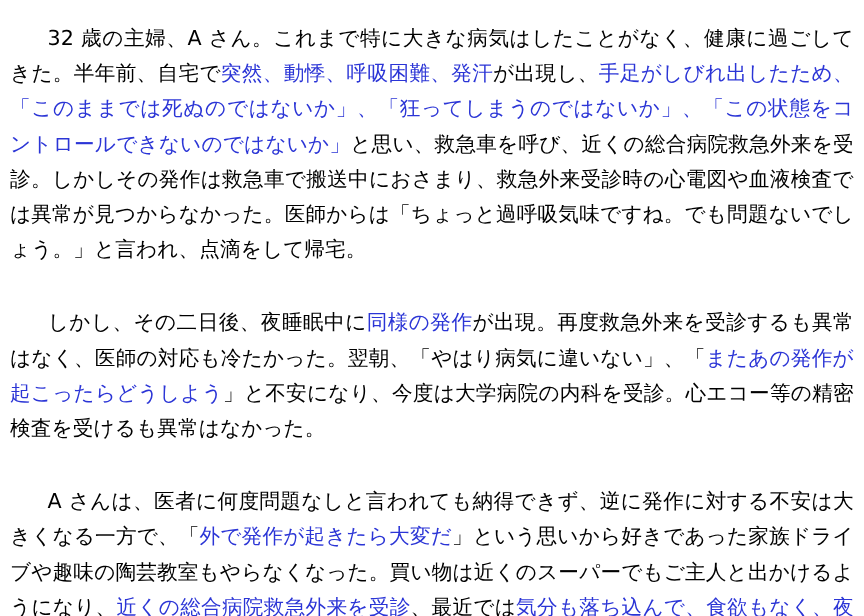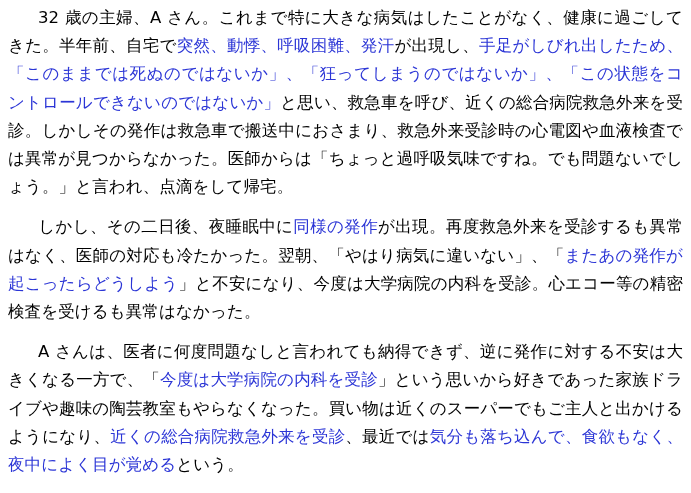--- a/index.html
+++ b/index.html
@@ -11,32 +11,32 @@
     height: 493px;
     background: #ffffff;
     font-family: "DejaVu Sans", "Liberation Sans", sans-serif;
     color: #000000;
     overflow: hidden;
   }
   .page {
     width: 691px;
     height: 493px;
     box-sizing: border-box;
-    padding: 4px 8px 0 8px;
+    padding: 17px 8px 0 8px;
   }
   .para {
     font-size: 16.5px;
     line-height: 28.2px;
     text-align: justify;
     text-justify: inter-ideograph;
     margin: 0;
     letter-spacing: 0.1px;
   }
   .para + .para {
-    margin-top: 12px;
+    margin-top: 30px;
   }
   .indent {
     display: inline-block;
     width: 30px;
   }
   .hl {
     color: #2b35d6;
   }
   .blk {
     color: #000000;
@@ -46,15 +46,15 @@
 <body>
 
 <div class="page">
   <p class="para">
     <span class="indent"></span><span><span class="blk">32 歳の主婦、A さん。これまで特に大きな病気はしたことがなく、健康に過ごしてきた。半年前、自宅で</span><span class="hl">突然、動悸、呼吸困難、発汗</span><span class="blk">が出現し、</span><span class="hl">手足がしびれ出したため、「このままでは死ぬのではないか」、「狂ってしまうのではないか」、「この状態をコントロールできないのではないか」</span><span class="blk">と思い、救急車を呼び、近くの総合病院救急外来を受診。しかしその発作は救急車で搬送中におさまり、救急外来受診時の心電図や血液検査では異常が見つからなかった。医師からは「ちょっと過呼吸気味ですね。でも問題ないでしょう。」と言われ、点滴をして帰宅。</span></span>
   </p>
   <p class="para">
     <span class="indent"></span><span><span class="blk">しかし、その二日後、夜睡眠中に</span><span class="hl">同様の発作</span><span class="blk">が出現。再度救急外来を受診するも異常はなく、医師の対応も冷たかった。翌朝、「やはり病気に違いない」、「</span><span class="hl">またあの発作が起こったらどうしよう</span><span class="blk">」と不安になり、今度は大学病院の内科を受診。心エコー等の精密検査を受けるも異常はなかった。</span></span>
   </p>
   <p class="para">
-    <span class="indent"></span><span><span class="blk">A さんは、医者に何度問題なしと言われても納得できず、逆に発作に対する不安は大きくなる一方で、「</span><span class="hl">今度は大学病院の内科を受診</span><span class="blk">」という思いから好きであった家族ドライブや趣味の陶芸教室もやらなくなった。買い物は近くのスーパーでもご主人と出かけるようになり、</span><span class="hl">近くの総合病院救急外来を受診</span><span class="blk">、最近では</span><span class="hl">気分も落ち込んで、食欲もなく、夜中によく目が覚める</span><span class="blk">という。</span></span>
+    <span class="indent"></span><span><span class="blk">A さんは、医者に何度問題なしと言われても納得できず、逆に発作に対する不安は大きくなる一方で、「</span><span class="hl">外で発作が起きたら大変だ</span><span class="blk">」という思いから好きであった家族ドライブや趣味の陶芸教室もやらなくなった。買い物は近くのスーパーでもご主人と出かけるようになり、</span><span class="hl">近くの総合病院救急外来を受診</span><span class="blk">、最近では</span><span class="hl">気分も落ち込んで、食欲もなく、夜中によく目が覚める</span><span class="blk">という。</span></span>
   </p>
 </div>
 
 </body></html>

